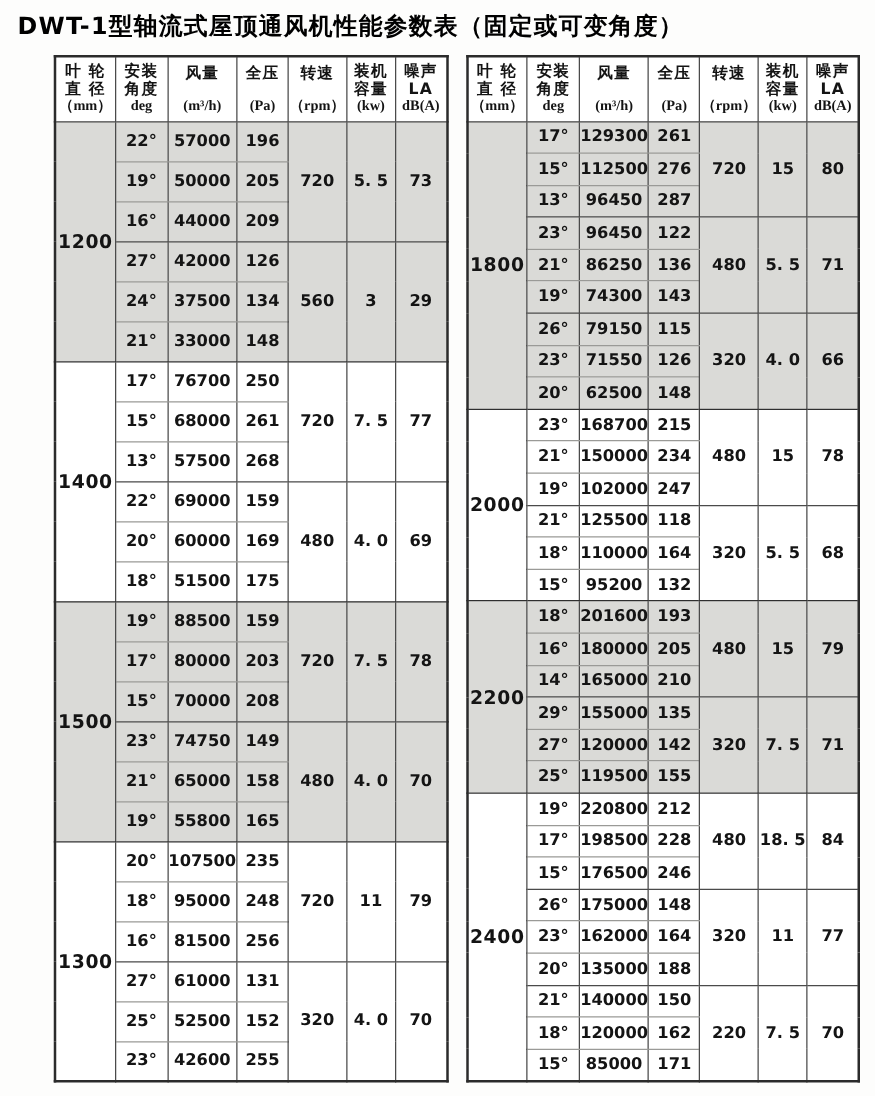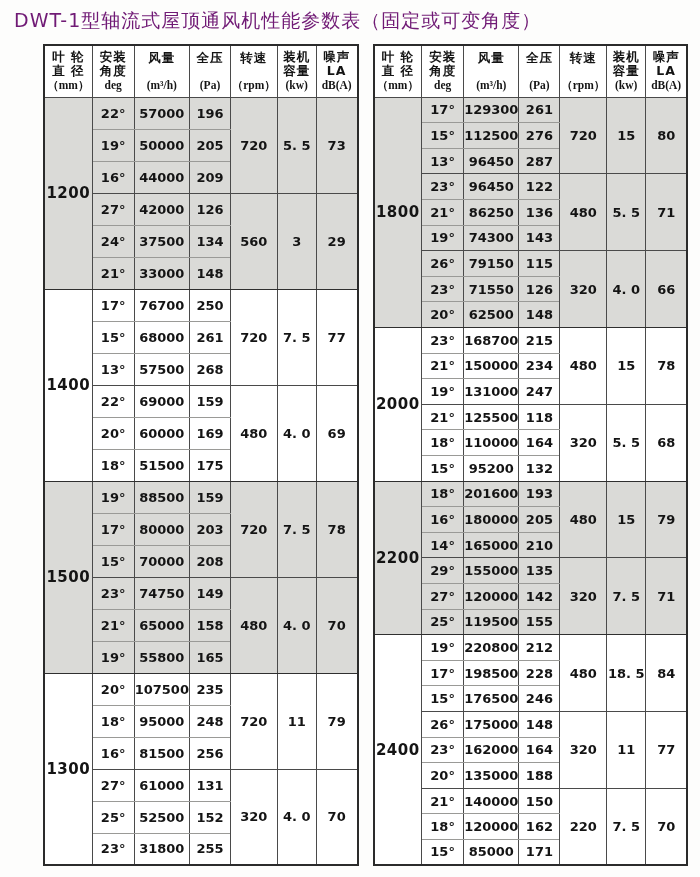--- a/index.html
+++ b/index.html
@@ -6,27 +6,27 @@
   html, body {
     width: 700px; height: 877px;
     margin: 0; padding: 0;
     background: #fdfdfc;
     font-family: "DejaVu Sans", sans-serif;
     overflow: hidden;
   }
   .page { padding: 5px 12px 0 13px; }
   h1.title {
     font-size: 19px;
-    font-weight: normal;
-    color: #701a75;
+    font-weight: bold;
+    color: #000000;
     letter-spacing: 1px;
     margin: 3px 0 10px 1px;
     white-space: nowrap;
   }
-  .tables { display: flex; gap: 14px; align-items: flex-end; padding-left: 30px; }
+  .tables { display: flex; gap: 14px; align-items: flex-start; padding-left: 30px; }
   table.spec {
     border-collapse: collapse;
     table-layout: fixed;
     border: 2px solid #2b2b2b;
     background: #fff;
   }
   th, td {
     text-align: center;
     vertical-align: middle;
     font-weight: bold;
@@ -249,21 +249,21 @@
             <td rowspan="3" class="se">4. 0</td>
             <td rowspan="3" class="se">70</td>
           </tr>
           <tr class="row-in">
             <td class="deg">25°</td>
             <td>52500</td>
             <td>152</td>
           </tr>
           <tr class="sec-end">
             <td class="deg">23°</td>
-            <td>31800</td>
+            <td>42600</td>
             <td>255</td>
           </tr>
         </tbody>
       </table>
     <table class="spec t-right">
         <colgroup>
           <col style="width: 49px;">
           <col style="width: 47px;">
           <col style="width: 46px;">
           <col style="width: 45px;">
@@ -375,21 +375,21 @@
             <td rowspan="3" class="ge">15</td>
             <td rowspan="3" class="ge">78</td>
           </tr>
           <tr class="row-in">
             <td class="deg">21°</td>
             <td>150000</td>
             <td>234</td>
           </tr>
           <tr class="grp-end">
             <td class="deg">19°</td>
-            <td>131000</td>
+            <td>102000</td>
             <td>247</td>
           </tr>
           <tr class="row-in">
             <td class="deg">21°</td>
             <td>125500</td>
             <td>118</td>
             <td rowspan="3" class="se">320</td>
             <td rowspan="3" class="se">5. 5</td>
             <td rowspan="3" class="se">68</td>
           </tr>

